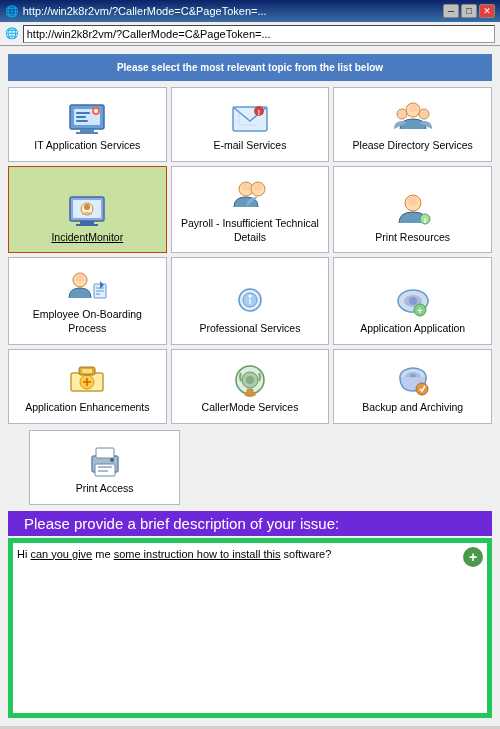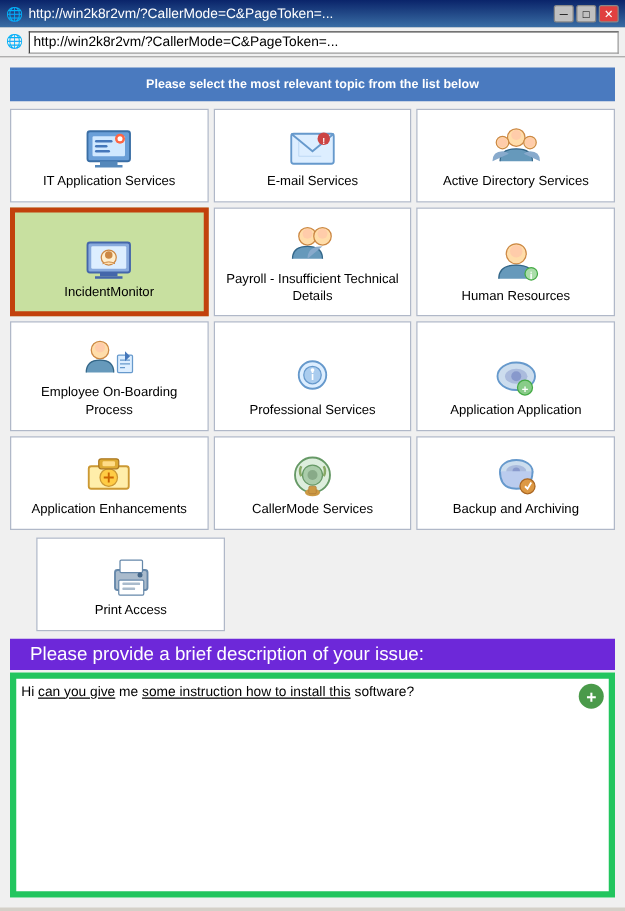--- a/index.html
+++ b/index.html
@@ -98,21 +98,22 @@
       justify-content: flex-end;
       padding: 8px 4px;
       cursor: pointer;
       min-height: 75px;
       text-align: center;
       font-size: 11px;
       color: #000;
     }
     .topic-tile.selected {
       background: #c8e0a0;
-      border: 4px solid #c2410c;
+      border: 1px solid #c2410c;
+      text-decoration: underline;
     }
     .topic-label {
       font-size: 10.5px;
       text-align: center;
       line-height: 1.3;
     }
 
     
     .topics-grid-last {
       display: flex;
@@ -231,21 +232,21 @@
         <circle cx="21" cy="13" r="7" fill="#ffddaa" stroke="#cc8844" stroke-width="1"></circle>
         <circle cx="21" cy="11" r="4" fill="#ffccaa"></circle>
         <path d="M8,32 Q8,22 21,22 Q34,22 34,32" fill="#6699bb" stroke="#336688" stroke-width="1"></path>
         <circle cx="10" cy="17" r="5" fill="#ffddaa" stroke="#cc8844" stroke-width="1"></circle>
         <path d="M2,32 Q2,24 10,24 Q13,24 15,26" fill="#88aacc" stroke="none"></path>
         <circle cx="32" cy="17" r="5" fill="#ffddaa" stroke="#cc8844" stroke-width="1"></circle>
         <path d="M40,32 Q40,24 32,24 Q29,24 27,26" fill="#88aacc" stroke="none"></path>
         <circle cx="10" cy="17" r="4" fill="#ffccaa"></circle>
         <circle cx="32" cy="17" r="4" fill="#ffccaa"></circle>
       </svg>
-      <span class="topic-label">Active Directory Services</span>
+      <span class="topic-label">Please Directory Services</span>
     </div>
 
     <div class="topic-tile selected">
       <svg class="icon-svg" viewBox="0 0 42 42">
         <rect x="4" y="8" width="34" height="24" rx="2" fill="#88aadd" stroke="#4466aa" stroke-width="1.5"></rect>
         <rect x="7" y="11" width="28" height="18" rx="1" fill="#ddeeff"></rect>
         <rect x="14" y="32" width="14" height="3" fill="#4466aa"></rect>
         <rect x="10" y="35" width="22" height="2" fill="#4466aa"></rect>
         <circle cx="21" cy="20" r="6" fill="#ffeecc" stroke="#cc8844" stroke-width="1"></circle>
         <circle cx="21" cy="18" r="3" fill="#cc8844"></circle>
@@ -267,21 +268,21 @@
     </div>
 
     <div class="topic-tile">
       <svg class="icon-svg" viewBox="0 0 42 42">
         <circle cx="21" cy="14" r="8" fill="#ffddaa" stroke="#cc8844" stroke-width="1"></circle>
         <circle cx="21" cy="12" r="5" fill="#ffccaa"></circle>
         <path d="M7,34 Q7,23 21,23 Q35,23 35,34" fill="#6699bb" stroke="#336688" stroke-width="1"></path>
         <circle cx="33" cy="30" r="5" fill="#aaddaa" stroke="#44aa44" stroke-width="1"></circle>
         <text x="33" y="34" text-anchor="middle" font-size="8" fill="white" font-weight="bold">i</text>
       </svg>
-      <span class="topic-label">Human Resources</span>
+      <span class="topic-label">Print Resources</span>
     </div>
 
     <div class="topic-tile">
       <svg class="icon-svg" viewBox="0 0 42 42">
         <circle cx="14" cy="14" r="7" fill="#ffddaa" stroke="#cc8844" stroke-width="1"></circle>
         <circle cx="14" cy="12" r="4" fill="#ffccaa"></circle>
         <path d="M3,32 Q3,22 14,22 Q25,22 25,32" fill="#6699bb" stroke="#336688" stroke-width="1"></path>
         <rect x="28" y="18" width="12" height="14" rx="1" fill="#ddeeff" stroke="#6699cc" stroke-width="1"></rect>
         <line x1="30" y1="22" x2="38" y2="22" stroke="#6699cc" stroke-width="1"></line>
         <line x1="30" y1="25" x2="38" y2="25" stroke="#6699cc" stroke-width="1"></line>

